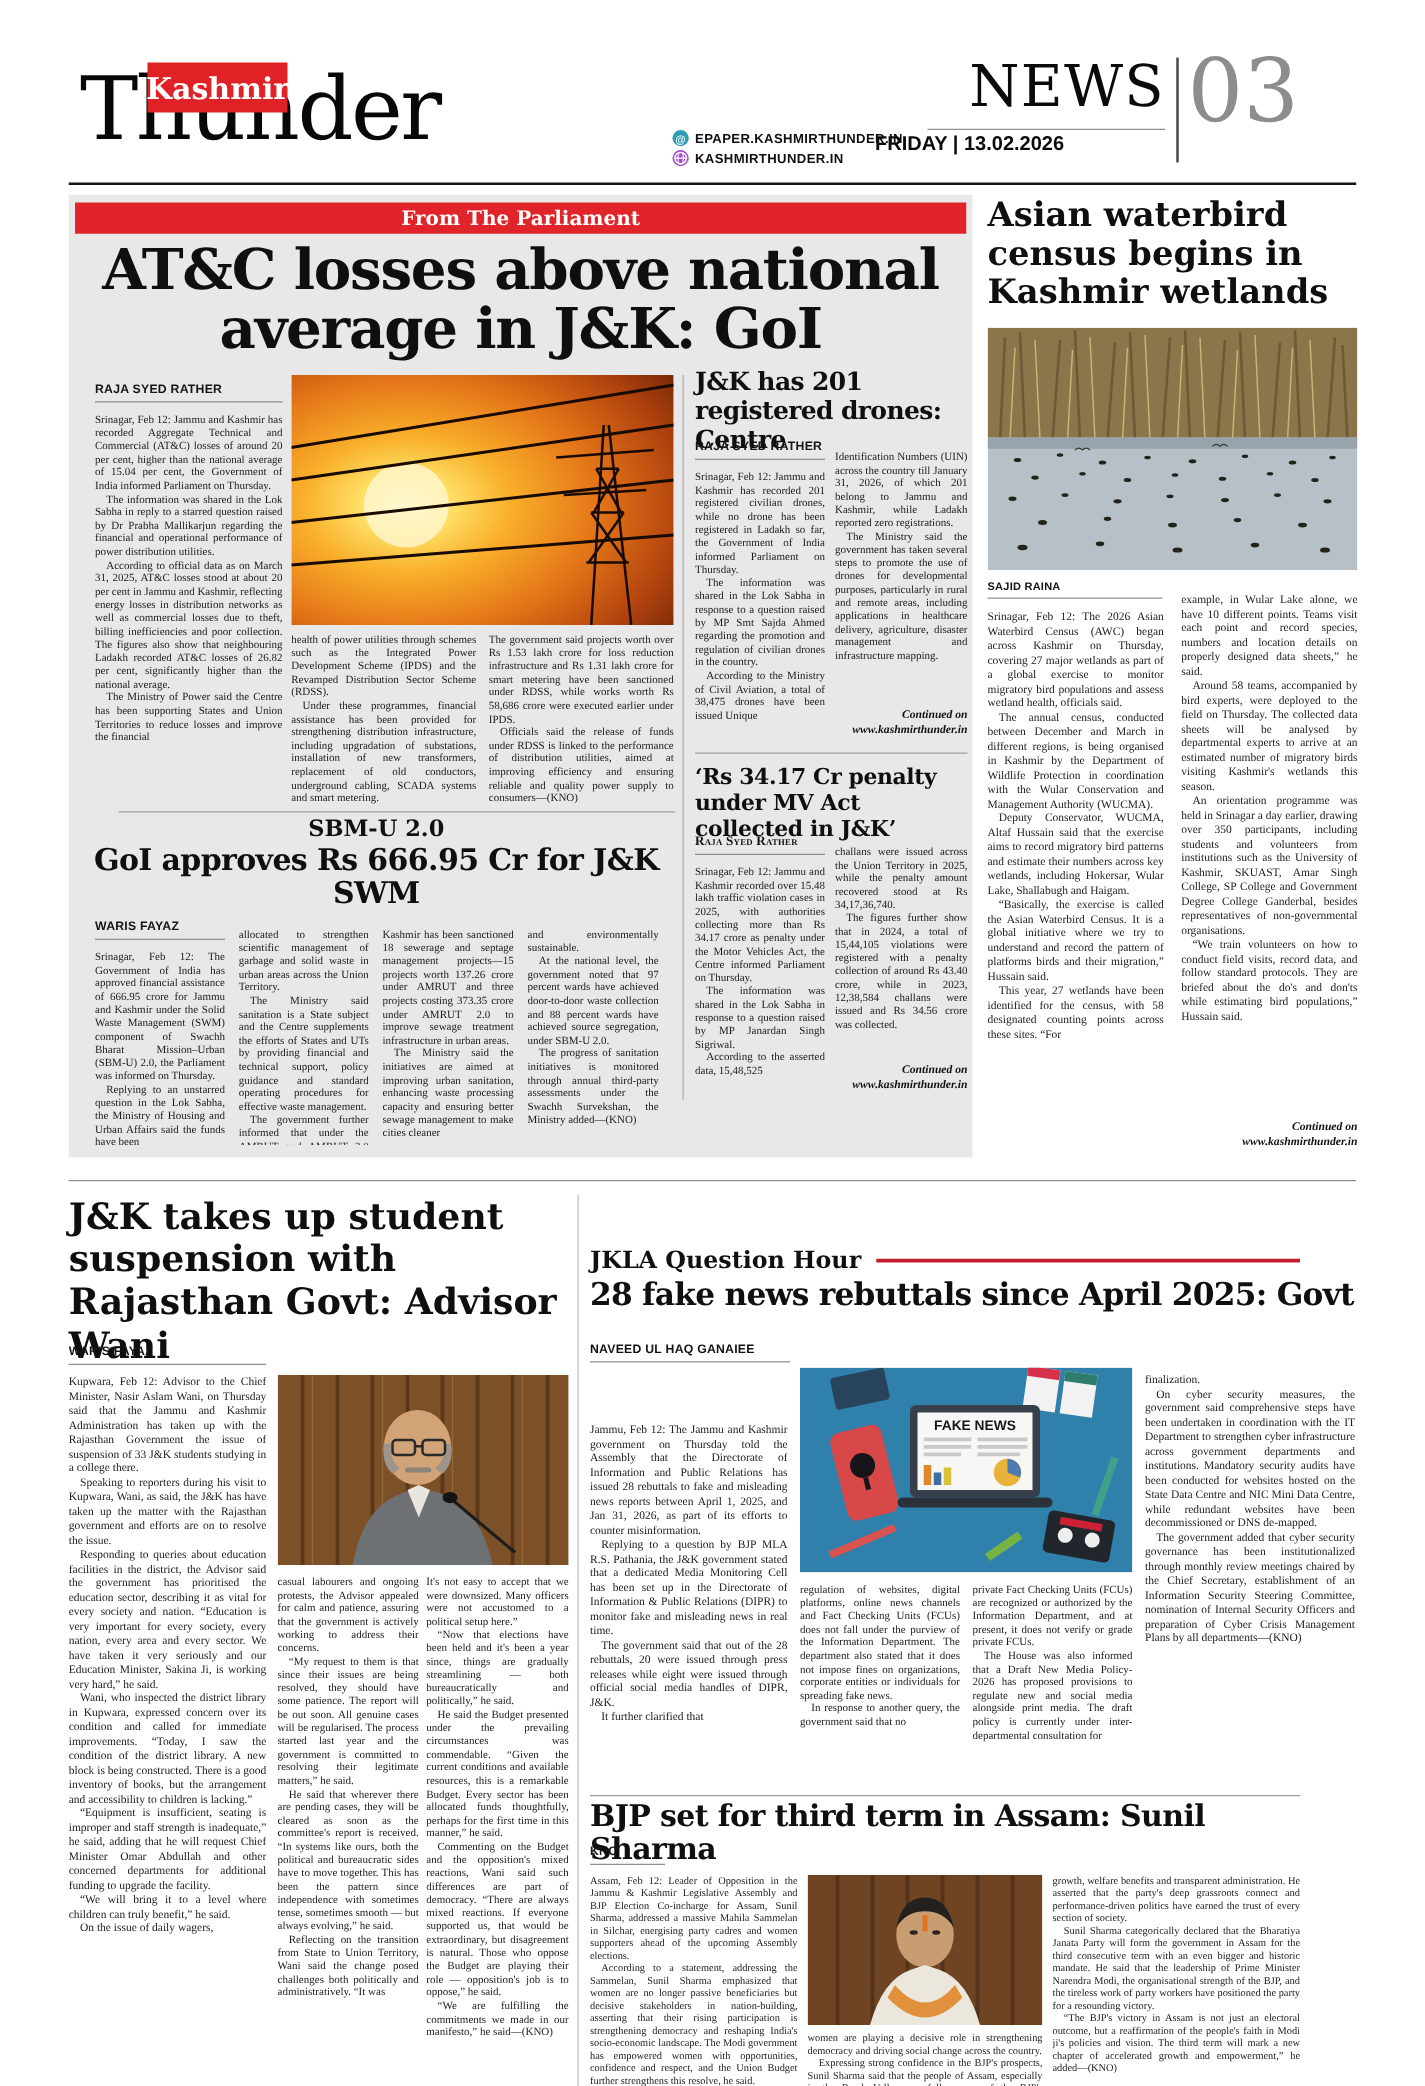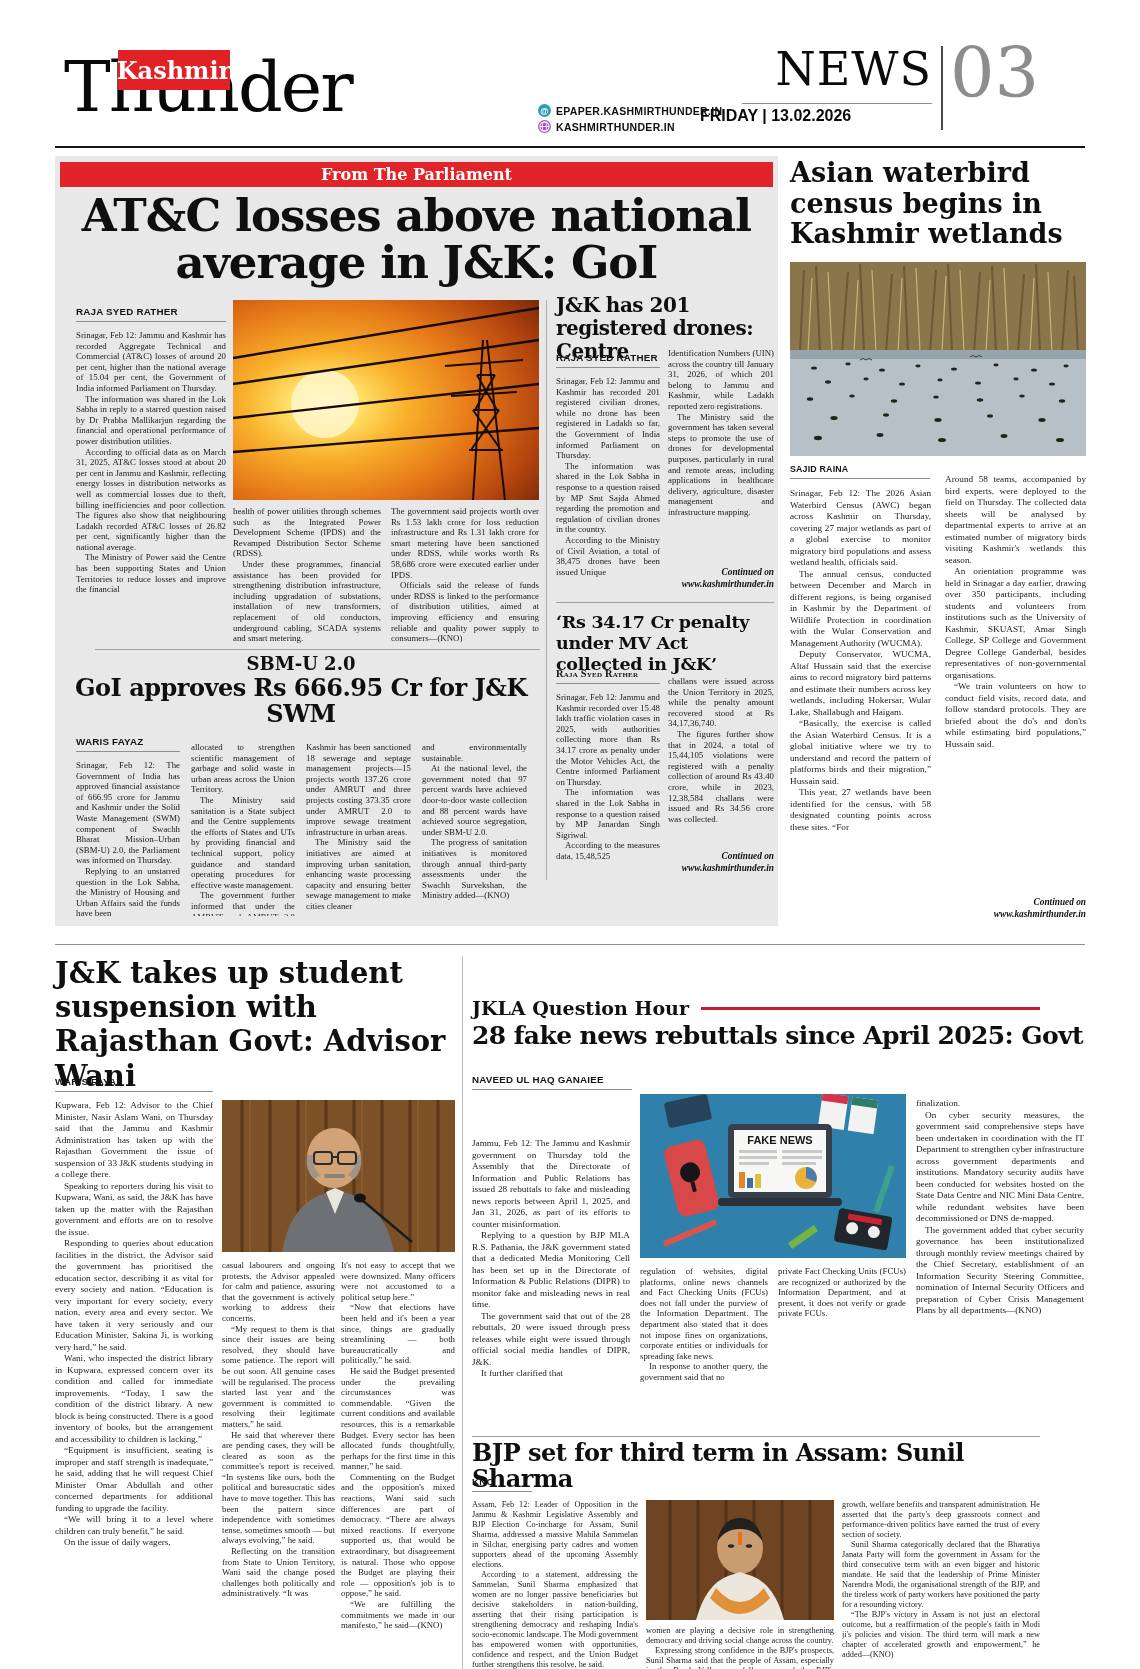--- a/index.html
+++ b/index.html
@@ -68,21 +68,21 @@
   #sbm-hl { left:60px; top:675px; width:482px; text-align:center; font-size:24px; line-height:1.1; letter-spacing:-0.5px; }
   #sbm-byline { left:76px; top:736px; width:104px; }
   #sbm-c1 { left:76px;  top:760px; width:104px; height:156px; }
   #sbm-c2 { left:191px; top:742px; width:104px; height:174px; }
   #sbm-c3 { left:306px; top:742px; width:105px; height:174px; }
   #sbm-c4 { left:422px; top:742px; width:105px; height:174px; }
 
   #dr-hl { left:556px; top:294px; width:218px; font-size:20px; line-height:1.15; letter-spacing:-0.5px; }
   #dr-byline { left:556px; top:352px; width:104px; }
   #dr-c1 { left:556px; top:376px; width:104px; height:218px; }
-  #dr-c2 { left:668px; top:348px; width:106px; height:204px; }
+  #dr-c2 { left:668px; top:360px; width:106px; height:204px; }
   #dr-cont { left:668px; top:566px; width:106px; }
   #dr-rule { left:556px; top:602px; width:218px; height:1px; }
 
   #mv-hl { left:556px; top:612px; width:218px; font-size:17.5px; line-height:1.2; letter-spacing:-0.3px; }
   #mv-byline { left:556px; top:668px; width:104px; font-variant:small-caps; font-family:"Liberation Serif", serif; font-size:10.5px; }
   #mv-c1 { left:556px; top:692px; width:104px; height:188px; }
   #mv-c2 { left:668px; top:676px; width:106px; height:168px; }
   #mv-cont { left:668px; top:850px; width:106px; }
 
   
@@ -247,21 +247,21 @@
     <span>Continued on</span><br>
     <span>www.kashmirthunder.in</span>
   </div>
   <div id="dr-rule" class="rule"></div>
 
   <div id="mv-hl" class="hl">‘Rs 34.17 Cr penalty under MV Act collected in J&amp;K’</div>
   <div id="mv-byline" class="byline">Raja Syed Rather</div>
   <div id="mv-c1" class="body b-sm">
       <p>Srinagar, Feb 12: Jammu and Kashmir recorded over 15.48 lakh traffic violation cases in 2025, with authorities collecting more than Rs 34.17 crore as penalty under the Motor Vehicles Act, the Centre informed Parliament on Thursday.</p>
       <p>The information was shared in the Lok Sabha in response to a question raised by MP Janardan Singh Sigriwal.</p>
-      <p>According to the measures data, 15,48,525</p>
+      <p>According to the asserted data, 15,48,525</p>
     </div>
   <div id="mv-c2" class="body b-sm">
       <p>challans were issued across the Union Territory in 2025, while the penalty amount recovered stood at Rs 34,17,36,740.</p>
       <p>The figures further show that in 2024, a total of 15,44,105 violations were registered with a penalty collection of around Rs 43.40 crore, while in 2023, 12,38,584 challans were issued and Rs 34.56 crore was collected.</p>
     </div>
   <div id="mv-cont" class="cont">
     <span>Continued on</span><br>
     <span>www.kashmirthunder.in</span>
   </div>
 
@@ -343,20 +343,21 @@
   </div>
   <div id="wb-byline" class="byline">SAJID RAINA</div>
   <div id="wb-c1" class="body b-md">
       <p>Srinagar, Feb 12: The 2026 Asian Waterbird Census (AWC) began across Kashmir on Thursday, covering 27 major wetlands as part of a global exercise to monitor migratory bird populations and assess wetland health, officials said.</p>
       <p>The annual census, conducted between December and March in different regions, is being organised in Kashmir by the Department of Wildlife Protection in coordination with the Wular Conservation and Management Authority (WUCMA).</p>
       <p>Deputy Conservator, WUCMA, Altaf Hussain said that the exercise aims to record migratory bird patterns and estimate their numbers across key wetlands, including Hokersar, Wular Lake, Shallabugh and Haigam.</p>
       <p>“Basically, the exercise is called the Asian Waterbird Census. It is a global initiative where we try to understand and record the pattern of platforms birds and their migration,” Hussain said.</p>
       <p>This year, 27 wetlands have been identified for the census, with 58 designated counting points across these sites. “For</p>
     </div>
   <div id="wb-c2" class="body b-md">
+      <p>example, in Wular Lake alone, we have 10 different points. Teams visit each point and record species, numbers and location details on properly designed data sheets,” he said.</p>
       <p>Around 58 teams, accompanied by bird experts, were deployed to the field on Thursday. The collected data sheets will be analysed by departmental experts to arrive at an estimated number of migratory birds visiting Kashmir's wetlands this season.</p>
       <p>An orientation programme was held in Srinagar a day earlier, drawing over 350 participants, including students and volunteers from institutions such as the University of Kashmir, SKUAST, Amar Singh College, SP College and Government Degree College Ganderbal, besides representatives of non-governmental organisations.</p>
       <p>“We train volunteers on how to conduct field visits, record data, and follow standard protocols. They are briefed about the do's and don'ts while estimating bird populations,” Hussain said.</p>
     </div>
   <div id="wb-cont" class="cont">
     <span>Continued on</span><br>
     <span>www.kashmirthunder.in</span>
   </div>
 
   <div id="mid-rule" class="abs"></div>
@@ -475,20 +476,21 @@
       </g>
       <line x1="236" y1="118" x2="252" y2="72" stroke="#3fa08b" stroke-width="6"></line>
     </svg>
   </div>
   <div id="fn-c2" class="body b-sm">
       <p>regulation of websites, digital platforms, online news channels and Fact Checking Units (FCUs) does not fall under the purview of the Information Department. The department also stated that it does not impose fines on organizations, corporate entities or individuals for spreading fake news.</p>
       <p>In response to another query, the government said that no</p>
     </div>
   <div id="fn-c3" class="body b-sm">
       <p>private Fact Checking Units (FCUs) are recognized or authorized by the Information Department, and at present, it does not verify or grade private FCUs.</p>
+      <p>The House was also informed that a Draft New Media Policy-2026 has proposed provisions to regulate new and social media alongside print media. The draft policy is currently under inter-departmental consultation for</p>
     </div>
   <div id="fn-c4" class="body b-md">
       <p>finalization.</p>
       <p>On cyber security measures, the government said comprehensive steps have been undertaken in coordination with the IT Department to strengthen cyber infrastructure across government departments and institutions. Mandatory security audits have been conducted for websites hosted on the State Data Centre and NIC Mini Data Centre, while redundant websites have been decommissioned or DNS de-mapped.</p>
       <p>The government added that cyber security governance has been institutionalized through monthly review meetings chaired by the Chief Secretary, establishment of an Information Security Steering Committee, nomination of Internal Security Officers and preparation of Cyber Crisis Management Plans by all departments—(KNO)</p>
     </div>
 
   <div id="bj-rule" class="rule"></div>
   <div id="bj-hl" class="hl">BJP set for third term in Assam: Sunil Sharma</div>
   <div id="bj-byline" class="byline">KNO</div>

